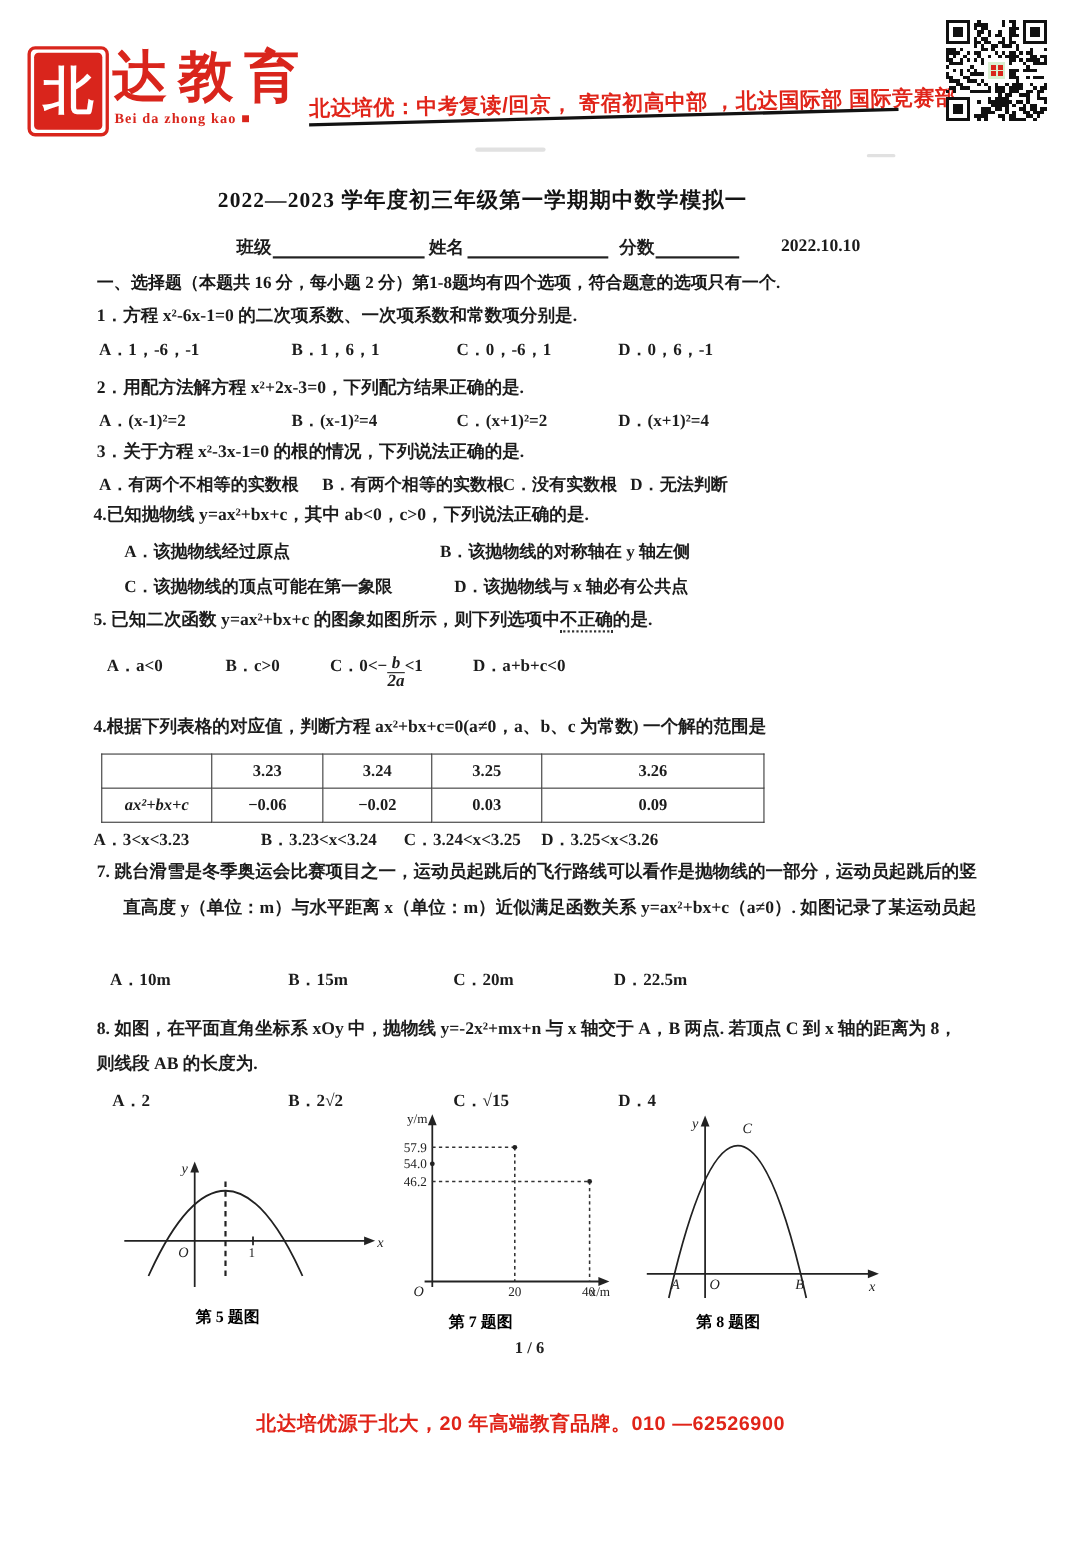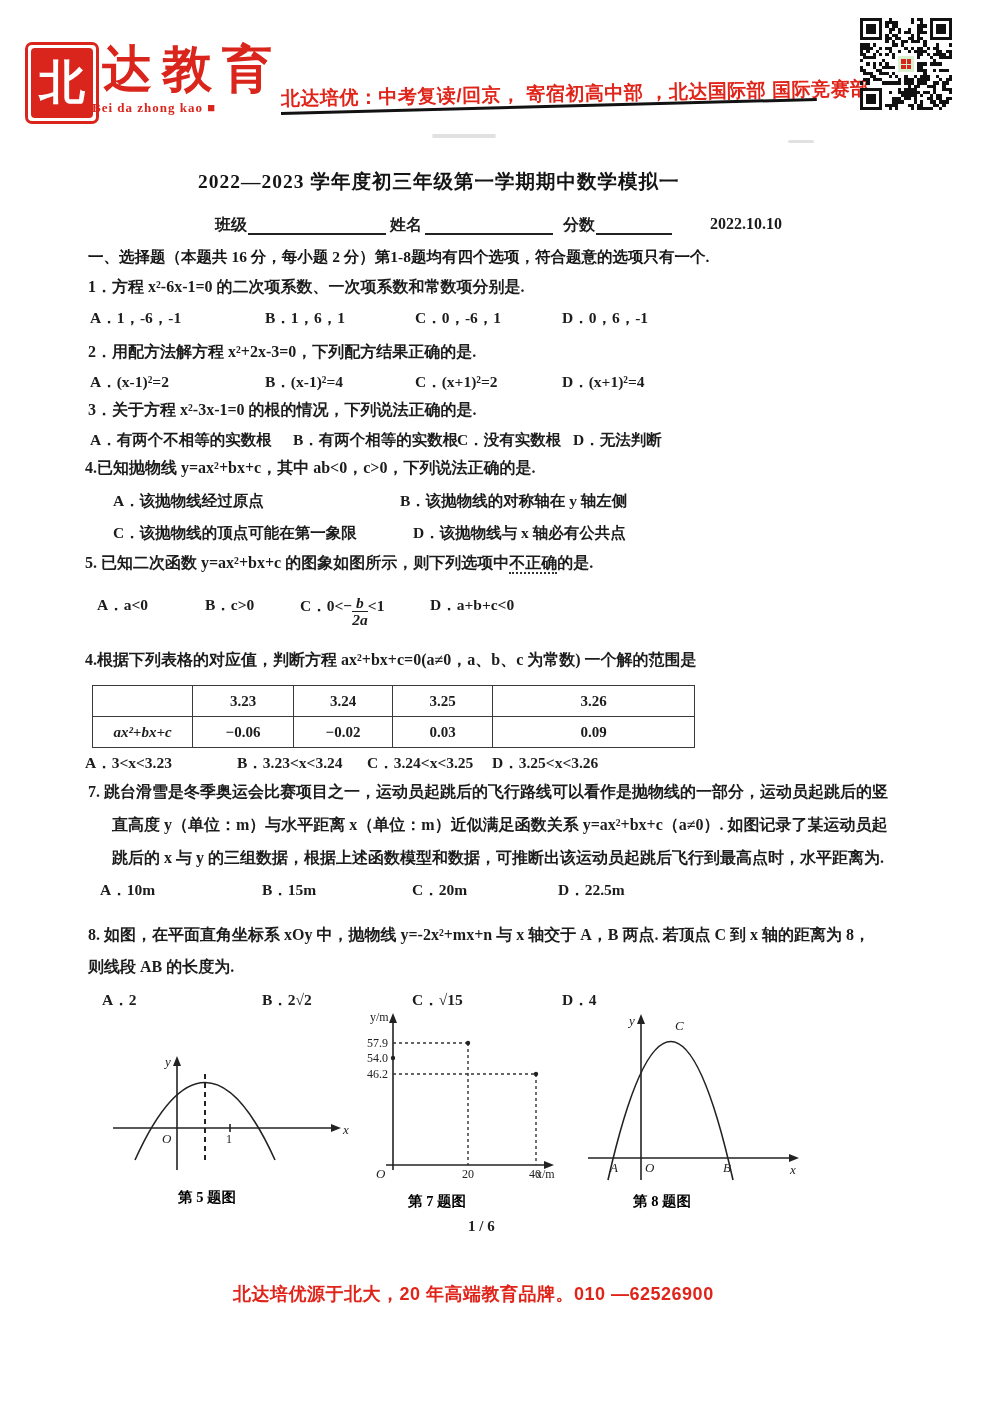--- a/index.html
+++ b/index.html
@@ -15,21 +15,21 @@
   }
   .seal-inner{
     width:100%;height:100%;background:#d9251c;border-radius:4px;
     display:flex;align-items:center;justify-content:center;
     color:#fff;font-size:46px;font-weight:bold;font-family:"Liberation Serif",serif;
   }
   .brand-name{
     left:102px;top:36px;font-size:50px;font-weight:bold;color:#d9251c;
     letter-spacing:10px;font-family:"Liberation Serif",serif;
   }
-  .brand-sub{left:92px;top:100px;font-size:13px;font-weight:bold;color:#d9251c;letter-spacing:1px;text-align:right;}
+  .brand-sub{left:104px;top:100px;font-size:13px;font-weight:bold;color:#d9251c;letter-spacing:1px;text-align:right;}
   .slogan{
     left:281px;top:86px;font-size:19px;font-weight:bold;color:#e02419;
     transform:rotate(-1deg);transform-origin:left center;letter-spacing:0.5px;
     font-family:"Liberation Sans",sans-serif;
   }
   .slogan-rule{
     left:281px;top:112px;width:536px;height:2.5px;background:#121212;
     transform:rotate(-1.5deg);transform-origin:left center;
   }
   .qr{left:856px;top:18px;width:100px;height:92px;}
@@ -459,21 +459,20 @@
     </tr>
   </tbody>
     </table>
   <span class="abs opt" style="left:85px;top:753px;">A．3&lt;x&lt;3.23</span>
   <span class="abs opt" style="left:237px;top:753px;">B．3.23&lt;x&lt;3.24</span>
   <span class="abs opt" style="left:367px;top:753px;">C．3.24&lt;x&lt;3.25</span>
   <span class="abs opt" style="left:492px;top:753px;">D．3.25&lt;x&lt;3.26</span>
 
   <div class="abs stem" style="left:88px;top:782px;">7. 跳台滑雪是冬季奥运会比赛项目之一，运动员起跳后的飞行路线可以看作是抛物线的一部分，运动员起跳后的竖</div>
   <div class="abs stem" style="left:112px;top:815px;">直高度 y（单位：m）与水平距离 x（单位：m）近似满足函数关系 y=ax²+bx+c（a≠0）. 如图记录了某运动员起</div>
-  <div class="abs stem" style="left:112px;top:848px;">跳后的 x 与 y 的三组数据，根据上述函数模型和数据，可推断出该运动员起跳后飞行到最高点时，水平距离为.</div>
   <span class="abs opt" style="left:100px;top:880px;text-align:right;">A．10m</span>
   <span class="abs opt" style="left:262px;top:880px;">B．15m</span>
   <span class="abs opt" style="left:412px;top:880px;">C．20m</span>
   <span class="abs opt" style="left:558px;top:880px;">D．22.5m</span>
 
   <div class="abs stem" style="left:88px;top:925px;">8. 如图，在平面直角坐标系 xOy 中，抛物线 y=-2x²+mx+n 与 x 轴交于 A，B 两点. 若顶点 C 到 x 轴的距离为 8，</div>
   <div class="abs stem" style="left:88px;top:957px;">则线段 AB 的长度为.</div>
   <span class="abs opt" style="left:102px;top:990px;">A．2</span>
   <span class="abs opt" style="left:262px;top:990px;">B．2√2</span>
   <span class="abs opt" style="left:412px;top:990px;">C．√15</span>

